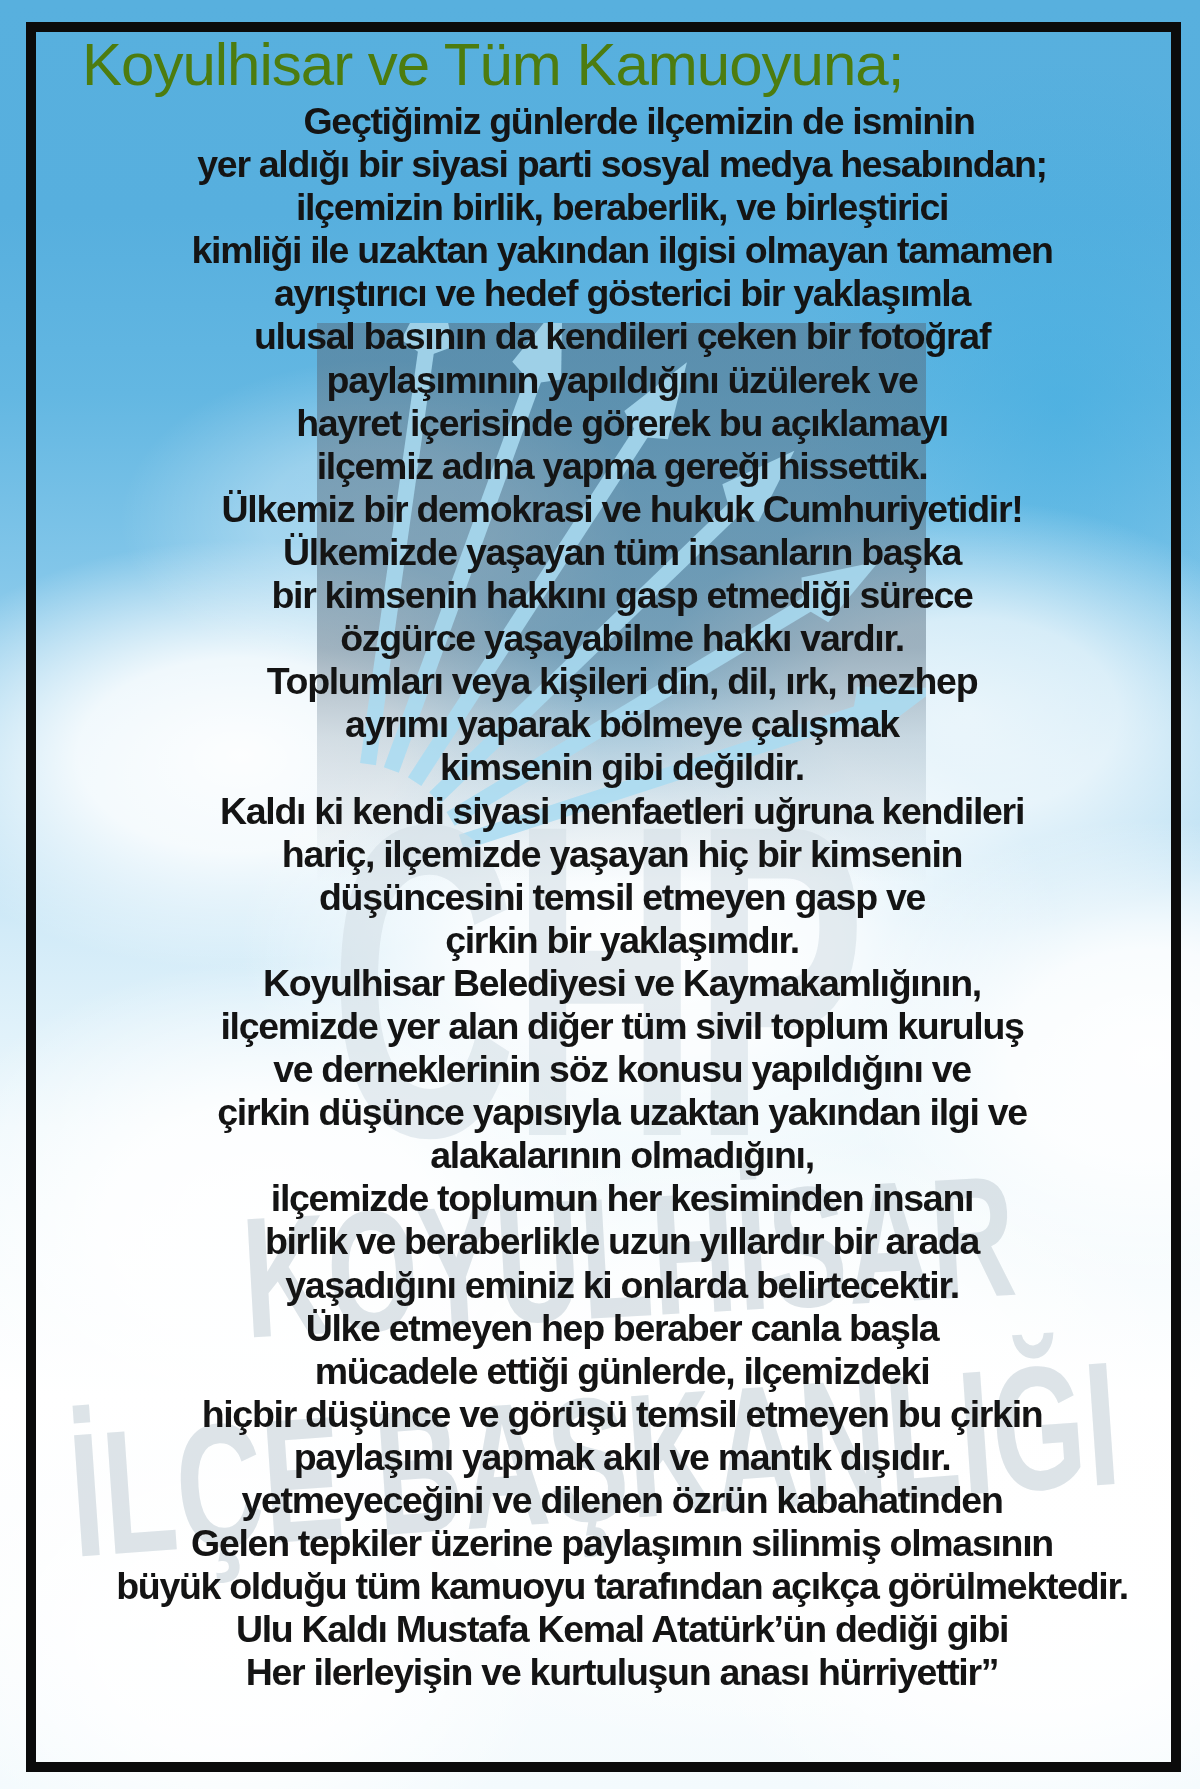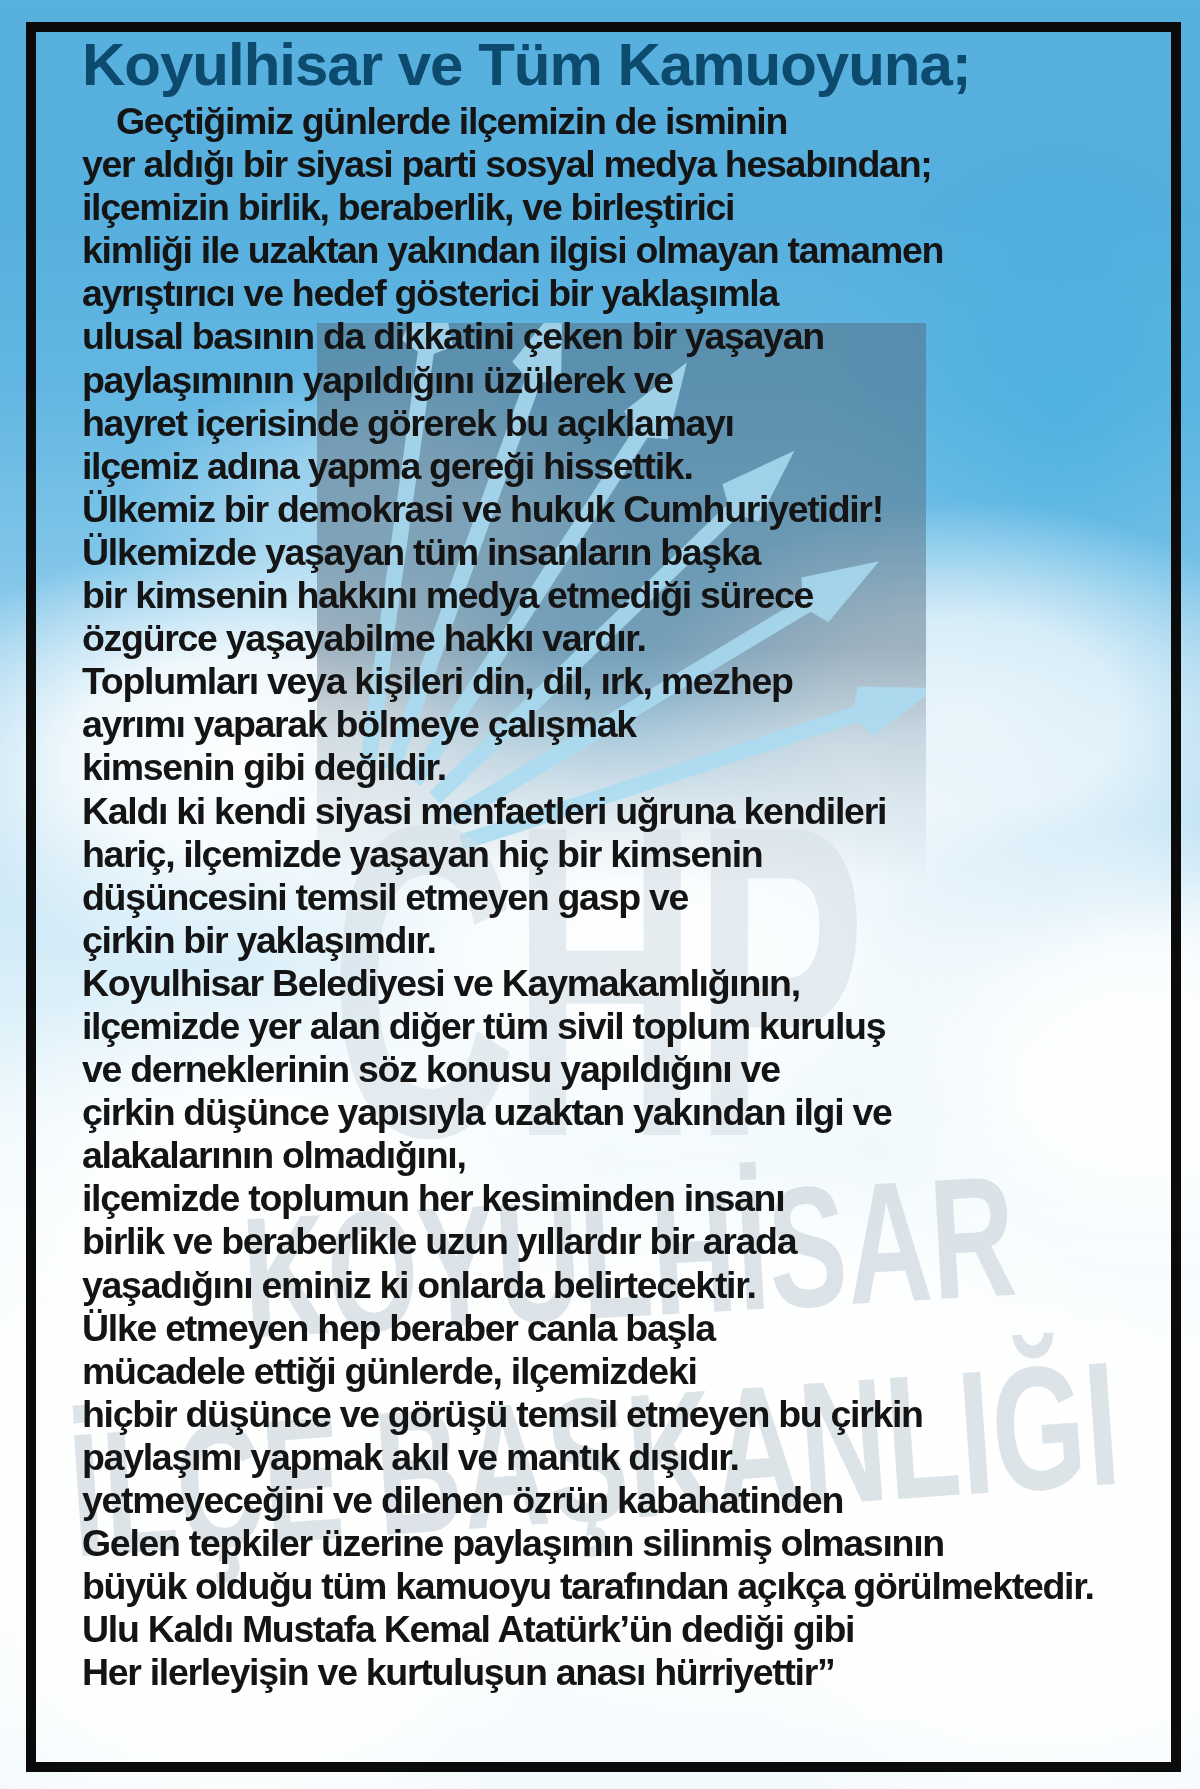--- a/index.html
+++ b/index.html
@@ -63,24 +63,24 @@
   .frame{
     position:absolute;left:26px;top:22px;width:1155px;height:1750px;
     border:10px solid var(--frame);z-index:2;background:transparent;
   }
   
   .content{
     position:absolute;left:82px;top:30px;width:1080px;z-index:3;
     color:var(--text);
   }
   .content h1{
-    font-size:60px;font-weight:700;letter-spacing:-1px;
-    line-height:70px;white-space:nowrap;color:#0c4a6e;
+    font-size:60px;font-weight:400;letter-spacing:-1px;
+    line-height:70px;white-space:nowrap;color:#4d7c0f;
   }
-  .lines{margin-top:0px;}
+  .lines{margin-top:0px;text-align:center;}
   .line{
     font-size:37.5px;font-weight:700;letter-spacing:-1.3px;
     line-height:43.1px;white-space:nowrap;color:#141414;
   }
   .line:first-child{padding-left:34px;}
 </style>
 </head>
 <body>
 
 <div class="sky"></div>
@@ -134,27 +134,27 @@
 <div class="frame"></div>
 
 <div class="content">
   <h1>Koyulhisar ve Tüm Kamuoyuna;</h1>
   <div class="lines">
       <div class="line">Geçtiğimiz günlerde ilçemizin de isminin</div>
       <div class="line">yer aldığı bir siyasi parti sosyal medya hesabından;</div>
       <div class="line">ilçemizin birlik, beraberlik, ve birleştirici</div>
       <div class="line">kimliği ile uzaktan yakından ilgisi olmayan tamamen</div>
       <div class="line">ayrıştırıcı ve hedef gösterici bir yaklaşımla</div>
-      <div class="line">ulusal basının da dikkatini çeken bir yaşayan</div>
+      <div class="line">ulusal basının da kendileri çeken bir fotoğraf</div>
       <div class="line">paylaşımının yapıldığını üzülerek ve</div>
       <div class="line">hayret içerisinde görerek bu açıklamayı</div>
       <div class="line">ilçemiz adına yapma gereği hissettik.</div>
       <div class="line">Ülkemiz bir demokrasi ve hukuk Cumhuriyetidir!</div>
       <div class="line">Ülkemizde yaşayan tüm insanların başka</div>
-      <div class="line">bir kimsenin hakkını medya etmediği sürece</div>
+      <div class="line">bir kimsenin hakkını gasp etmediği sürece</div>
       <div class="line">özgürce yaşayabilme hakkı vardır.</div>
       <div class="line">Toplumları veya kişileri din, dil, ırk, mezhep</div>
       <div class="line">ayrımı yaparak bölmeye çalışmak</div>
       <div class="line">kimsenin gibi değildir.</div>
       <div class="line">Kaldı ki kendi siyasi menfaetleri uğruna kendileri</div>
       <div class="line">hariç, ilçemizde yaşayan hiç bir kimsenin</div>
       <div class="line">düşüncesini temsil etmeyen gasp ve</div>
       <div class="line">çirkin bir yaklaşımdır.</div>
       <div class="line">Koyulhisar Belediyesi ve Kaymakamlığının,</div>
       <div class="line">ilçemizde yer alan diğer tüm sivil toplum kuruluş</div>

